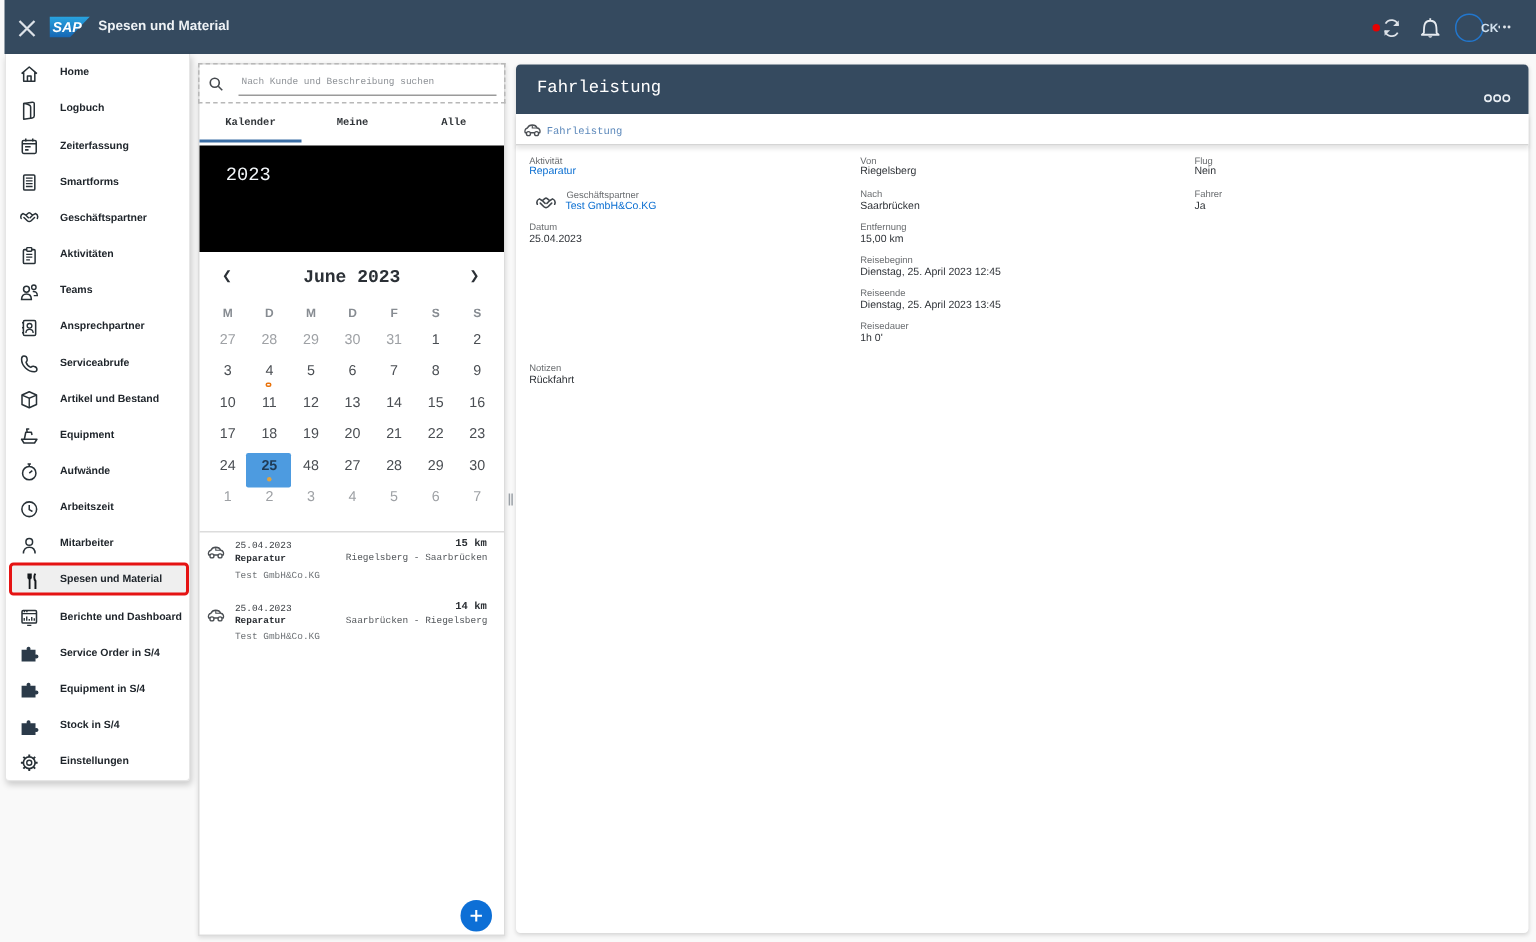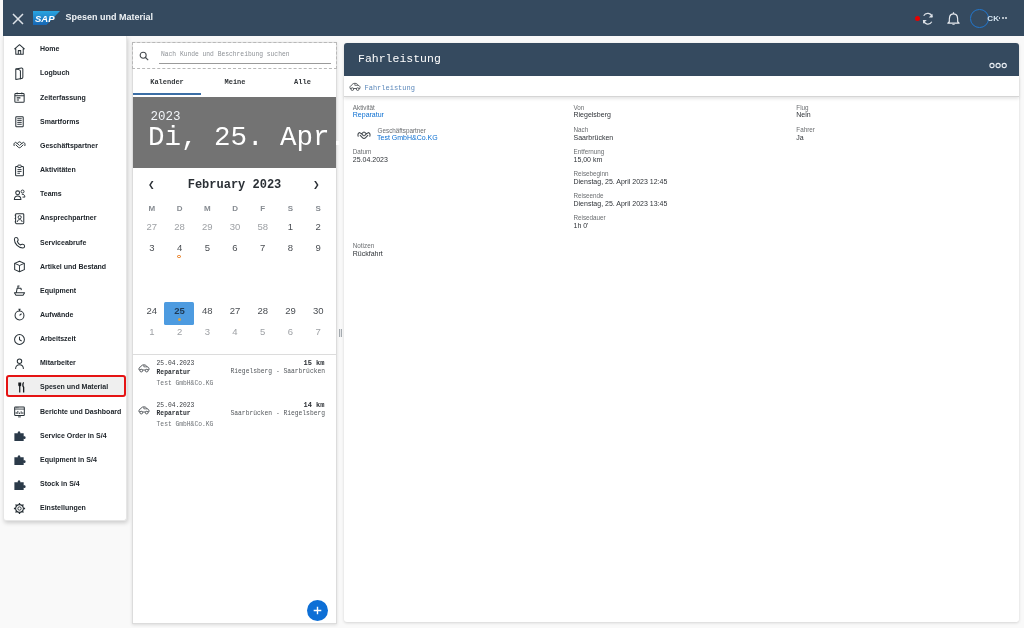--- a/index.html
+++ b/index.html
@@ -228,57 +228,74 @@
       <path d="M7.8 7.8 L11 11" stroke="#45494e" stroke-width="1.3"></path>
     </svg>
     <div class="t" style="left:28px;top:8.3px;font-size:6.3px;color:#8d9196;line-height:7px;">Nach Kunde und Beschreibung suchen</div>
     <div class="abs" style="left:26px;top:19.7px;width:172px;height:1px;background:#9a9a9a;"></div>
 
     <div class="t" style="left:0;top:35px;width:68px;text-align:center;font-size:7px;font-weight:bold;color:#32363a;line-height:8px;">Kalender</div>
     <div class="t" style="left:68px;top:35px;width:68px;text-align:center;font-size:7px;font-weight:bold;color:#32363a;line-height:8px;">Meine</div>
     <div class="t" style="left:136px;top:35px;width:67px;text-align:center;font-size:7px;font-weight:bold;color:#32363a;line-height:8px;">Alle</div>
     <div class="abs" style="left:0;top:49.6px;width:68px;height:2.6px;background:#3b6ea5;"></div>
 
-    <div class="abs" style="left:0;top:54px;width:203px;height:70.5px;background:#737373;">
+    <div class="abs" style="left:0;top:54px;width:203px;height:70.5px;background:#000000;">
       <div class="t" style="left:17.5px;top:13px;font-size:12.5px;color:#f2f5f8;line-height:14px;">2023</div>
-      <div class="t" style="left:15px;top:24.3px;font-size:27.5px;color:#ffffff;line-height:34px;">Di, 25. Apr.</div>
     </div>
 
     <div class="t" style="left:15px;top:136.9px;font-size:11px;font-weight:bold;color:#2b3036;line-height:11px;">❮</div>
-    <div class="t" style="left:0;top:135.9px;width:203px;text-align:center;font-size:12px;font-weight:bold;color:#2b3036;line-height:13px;">February 2023</div>
+    <div class="t" style="left:0;top:135.9px;width:203px;text-align:center;font-size:12px;font-weight:bold;color:#2b3036;line-height:13px;">June 2023</div>
     <div class="t" style="left:180px;top:136.9px;font-size:11px;font-weight:bold;color:#2b3036;line-height:11px;">❯</div>
 
     <div class="abs" style="left:31.2px;top:258.9px;width:30px;height:23.4px;background:#4d9be0;border-radius:1.5px;"></div>
 
     <div class="abs cal-row" style="top:160.4px;height:12px;line-height:12px;font-size:8px;font-weight:bold;color:#878c92;">
       <span>M</span>
         <span>D</span>
         <span>M</span>
         <span>D</span>
         <span>F</span>
         <span>S</span>
         <span>S</span>
     </div>
     <div class="abs cal-row" style="top:173.4px;">
       <span class="o">27</span>
         <span class="o">28</span>
         <span class="o">29</span>
         <span class="o">30</span>
-        <span class="o">58</span>
+        <span class="o">31</span>
         <span>1</span>
         <span>2</span>
     </div>
     <div class="abs cal-row" style="top:194.4px;">
       <span>3</span>
         <span>4</span>
         <span>5</span>
         <span>6</span>
         <span>7</span>
         <span>8</span>
         <span>9</span>
+    </div>
+    <div class="abs cal-row" style="top:215.4px;">
+      <span>10</span>
+        <span>11</span>
+        <span>12</span>
+        <span>13</span>
+        <span>14</span>
+        <span>15</span>
+        <span>16</span>
+    </div>
+    <div class="abs cal-row" style="top:236.4px;">
+      <span>17</span>
+        <span>18</span>
+        <span>19</span>
+        <span>20</span>
+        <span>21</span>
+        <span>22</span>
+        <span>23</span>
     </div>
     <div class="abs cal-row" style="top:257.4px;">
       <span>24</span>
         <span style="color:#1f3a55;font-weight:bold;">25</span>
         <span>48</span>
         <span>27</span>
         <span>28</span>
         <span>29</span>
         <span>30</span>
     </div>

